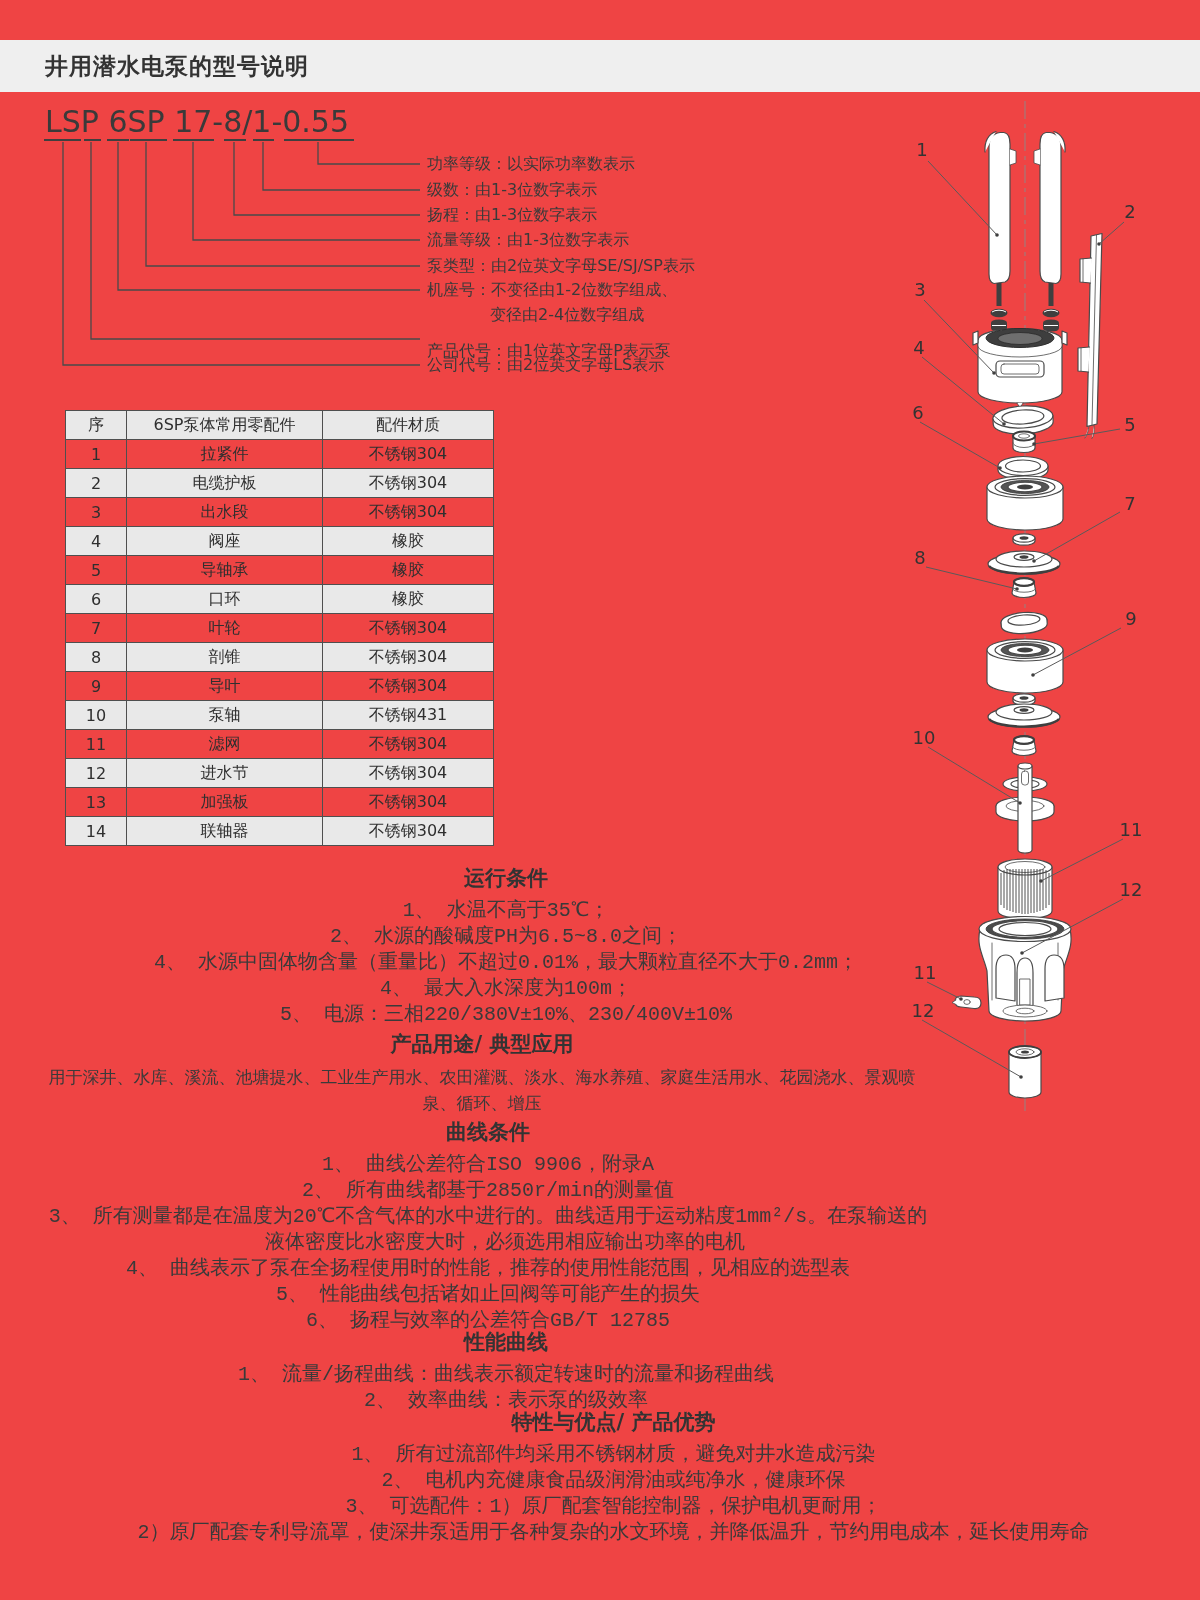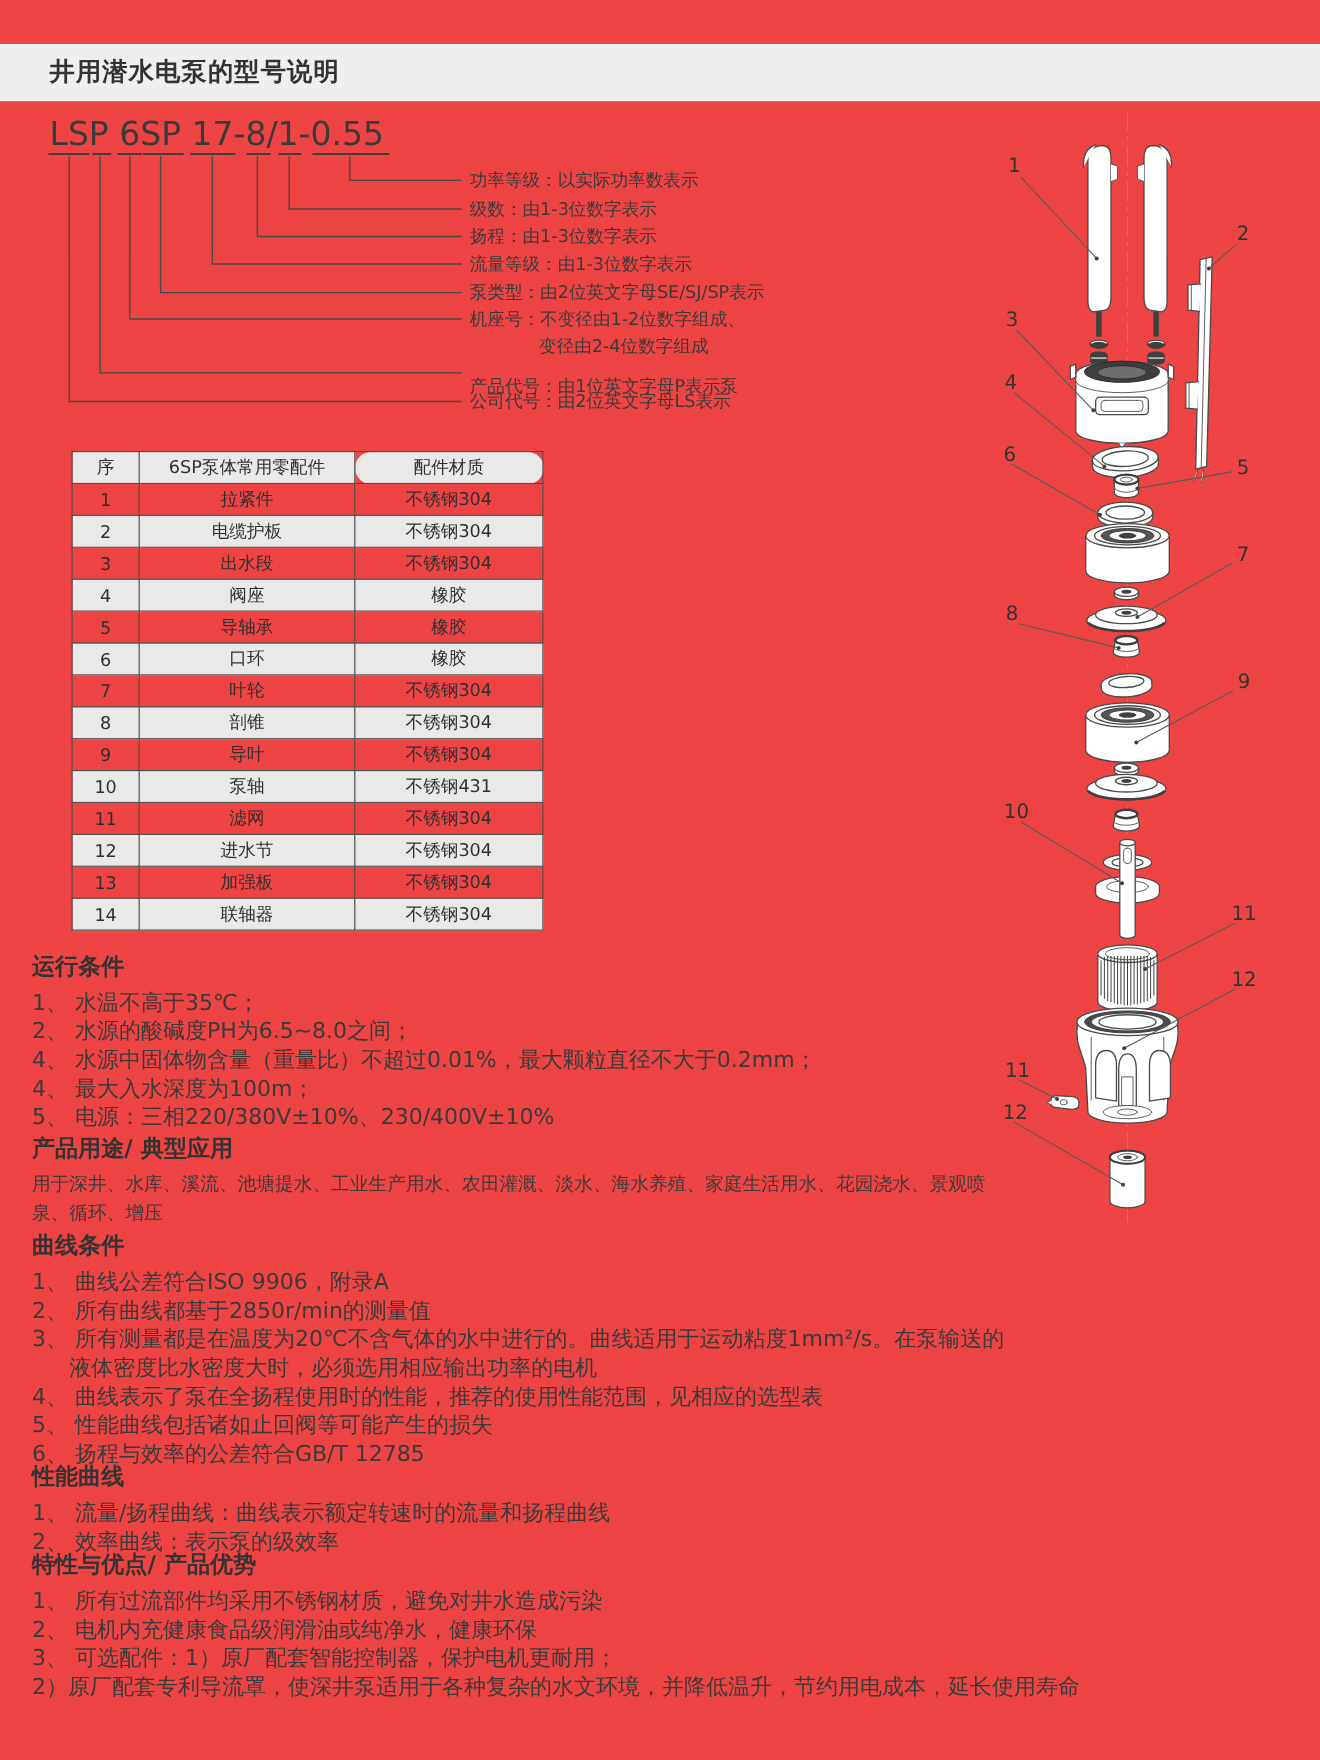--- a/index.html
+++ b/index.html
@@ -13,25 +13,25 @@
   .uline{stroke:#3f3f3f;stroke-width:2;}
   .cline{stroke:#4a4a4a;stroke-width:1.3;fill:none;}
 
   .mlabel{position:absolute;left:427px;font-size:16px;line-height:26px;color:#3a3a3a;white-space:nowrap;}
 
   .parts-table{position:absolute;left:65px;top:410px;width:425px;border-collapse:collapse;table-layout:fixed;}
   .parts-table th,.parts-table td{border:1px solid #4f4f4f;height:28px;text-align:center;vertical-align:middle;
       font-size:16px;font-weight:400;color:#2f2f2f;padding:0;}
   .parts-table thead tr{background:#e9e9e9;}
   .parts-table tbody tr:nth-child(even){background:#e9e9e9;}
-  .col-no{width:60px;} .col-part{width:195px;} .col-mat{width:170px;border-radius:14px;}
-
-  section.txt{position:absolute;left:29px;}
+  .col-no{width:60px;} .col-part{width:195px;} .col-mat{width:170px;}
+
+  section.txt{position:absolute;left:46px;text-align:center;}
   section.txt h2{font-size:21px;font-weight:700;color:#333;margin:0 0 6px 0;}
-  section.txt ul{list-style:none;margin:0;padding:0;}
+  section.txt ul{list-style:none;margin:0;padding:0;font-family:Liberation Mono, monospace;}
   section.txt li{font-size:20px;line-height:26px;color:#3a3a3a;padding-left:34px;text-indent:-34px;}
   section.txt .body{font-size:17px;line-height:26px;color:#3a3a3a;}
   li.indent2{padding-left:0;text-indent:0;}
 
   .diagram{position:absolute;left:840px;top:95px;}
   .cl{stroke:#8a8a8a;stroke-width:0.9;stroke-dasharray:18 5 4 5;}
   .part{stroke:#4a4a4a;stroke-width:1.2;fill:#fff;stroke-linejoin:round;stroke-linecap:round;}
   .thin{stroke-width:0.8;}
   .leader path{stroke:#5a5a5a;stroke-width:1;fill:none;}
   .leader circle{fill:#3f3f3f;stroke:none;}

